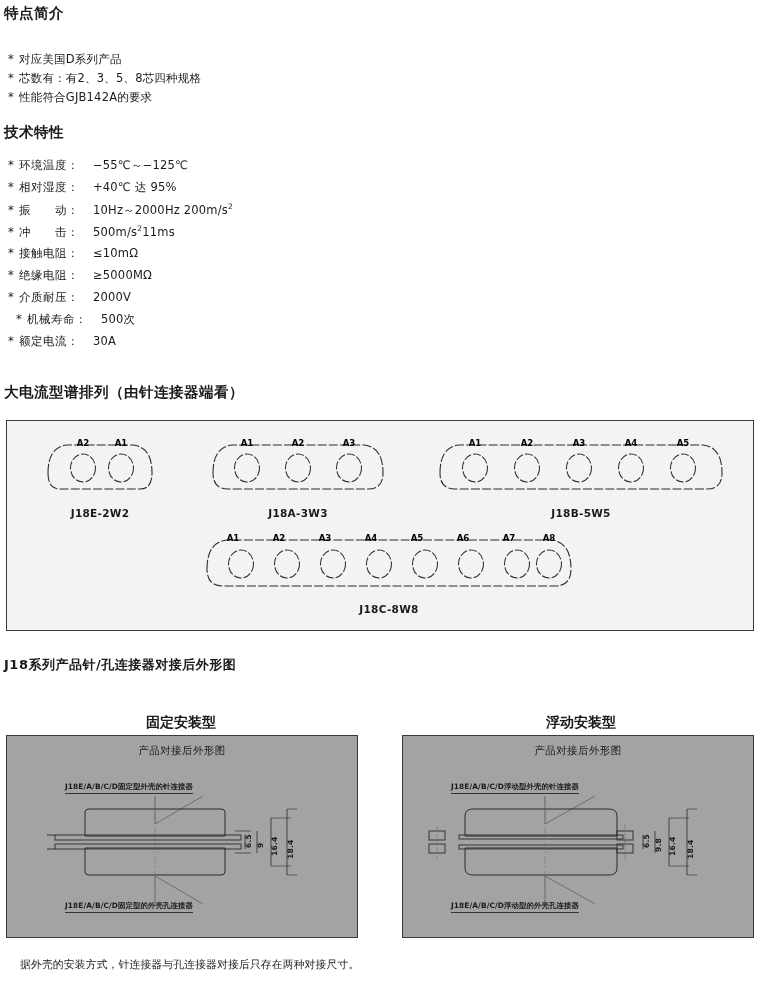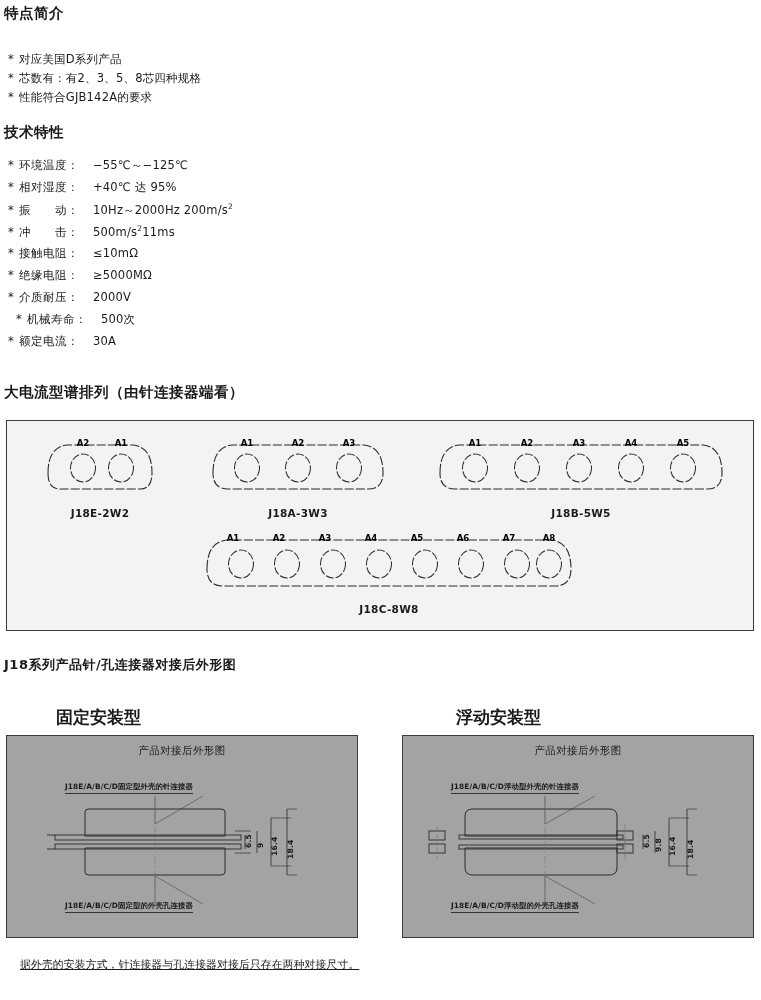--- a/index.html
+++ b/index.html
@@ -76,23 +76,25 @@
   }
   .pin-label {
     font-size: 8.6px;
     font-weight: bold;
     font-family: "DejaVu Sans", "Liberation Sans", sans-serif;
   }
 
   
   .draw-title {
     position: absolute;
-    font-size: 17px;
-    font-weight: bold;
-    white-space: nowrap;
+    font-size: 14px;
+    font-weight: bold;
+    text-align: center;
+    white-space: nowrap;
+    margin-top: 8px;
   }
   .drawbox {
     position: absolute;
     border: 1px solid #3b3b3b;
     background: #a3a3a3;
     box-sizing: border-box;
   }
   .drawbox-inner-title {
     position: absolute;
     width: 100%;
@@ -333,16 +335,16 @@
       <line x1="284" y1="139" x2="294" y2="139" stroke="#2b2b2b" stroke-width="0.6"></line>
     </svg>
 
     <div class="dimtext" style="left:239px; top:112px;">6.5</div>
     <div class="dimtext" style="left:251px; top:116px;">9.8</div>
     <div class="dimtext" style="left:265px; top:120px;">16.4</div>
     <div class="dimtext" style="left:283px; top:123px;">18.4</div>
   </div>
 
   <div class="note" style="left:6px; top:956px; width:750px;">
-    <div style="margin-left:14px;text-decoration:underline;">据外壳的安装方式，针连接器与孔连接器对接后只存在两种对接尺寸。</div>
+    <div style="margin-left:14px;">据外壳的安装方式，针连接器与孔连接器对接后只存在两种对接尺寸。</div>
   </div>
 
 </div>
 
 </body></html>

